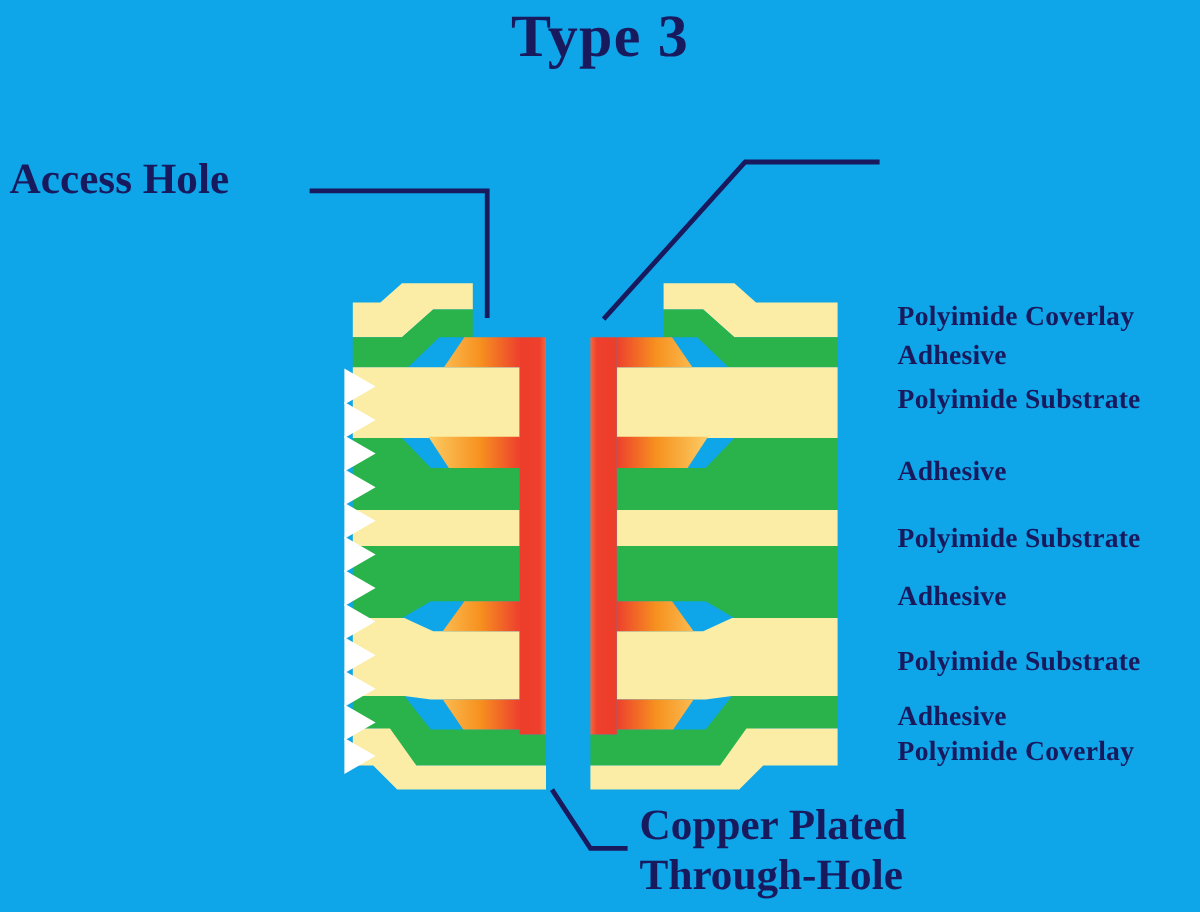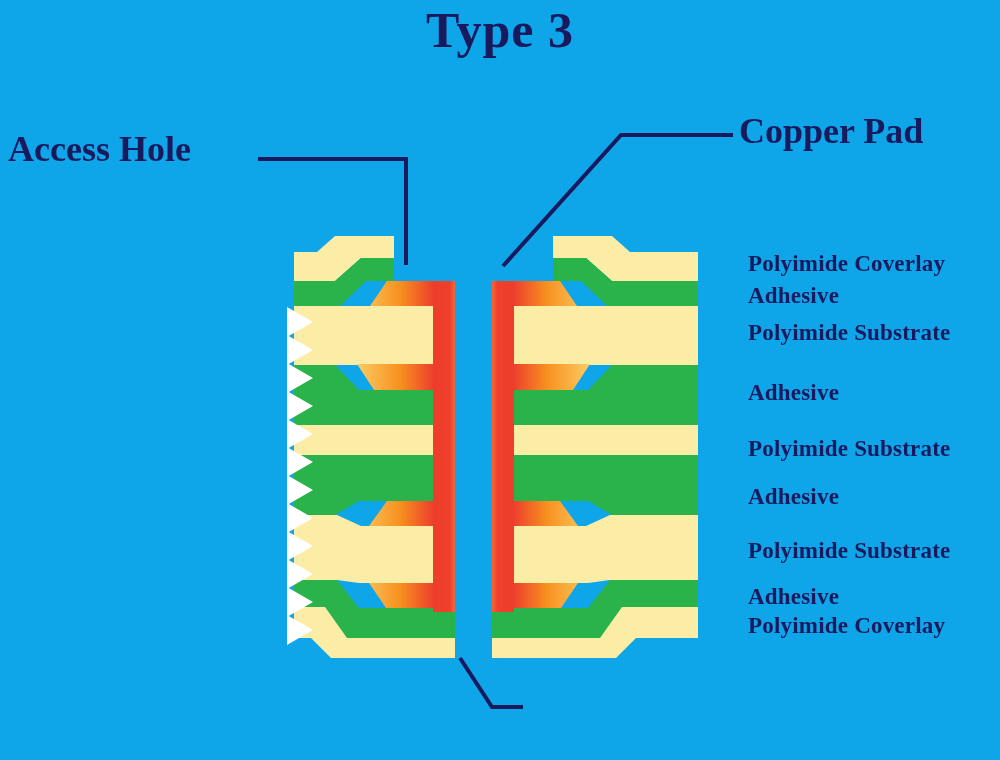--- a/index.html
+++ b/index.html
@@ -109,21 +109,22 @@
     <g stroke="#191A5E" stroke-width="4" fill="none" stroke-linejoin="miter">
       <path d="M258,159 L406,159 L406,265"></path>
       <path d="M733,135 L621,135 L503,266"></path>
       <path d="M460,658 L492,707 L523,707"></path>
     </g>
   </svg>
 
   <div class="lbl title">Type 3</div>
 
   <div class="lbl callout" style="left:8px;top:131px;">Access Hole</div>
-  <div class="lbl callout" style="left:739px;top:113px;">Copper Pad</div>
+  <div class="lbl callout callout-multiline" style="left:533px;top:666px;">Copper Plated
+Through-Hole</div>
 
   <div class="lbl layer-lbl" style="top:252px;">Polyimide Coverlay</div>
   <div class="lbl layer-lbl" style="top:284px;">Adhesive</div>
   <div class="lbl layer-lbl" style="top:321px;">Polyimide Substrate</div>
   <div class="lbl layer-lbl" style="top:381px;">Adhesive</div>
   <div class="lbl layer-lbl" style="top:437px;">Polyimide Substrate</div>
   <div class="lbl layer-lbl" style="top:485px;">Adhesive</div>
   <div class="lbl layer-lbl" style="top:539px;">Polyimide Substrate</div>
   <div class="lbl layer-lbl" style="top:585px;">Adhesive</div>
   <div class="lbl layer-lbl" style="top:614px;">Polyimide Coverlay</div>

